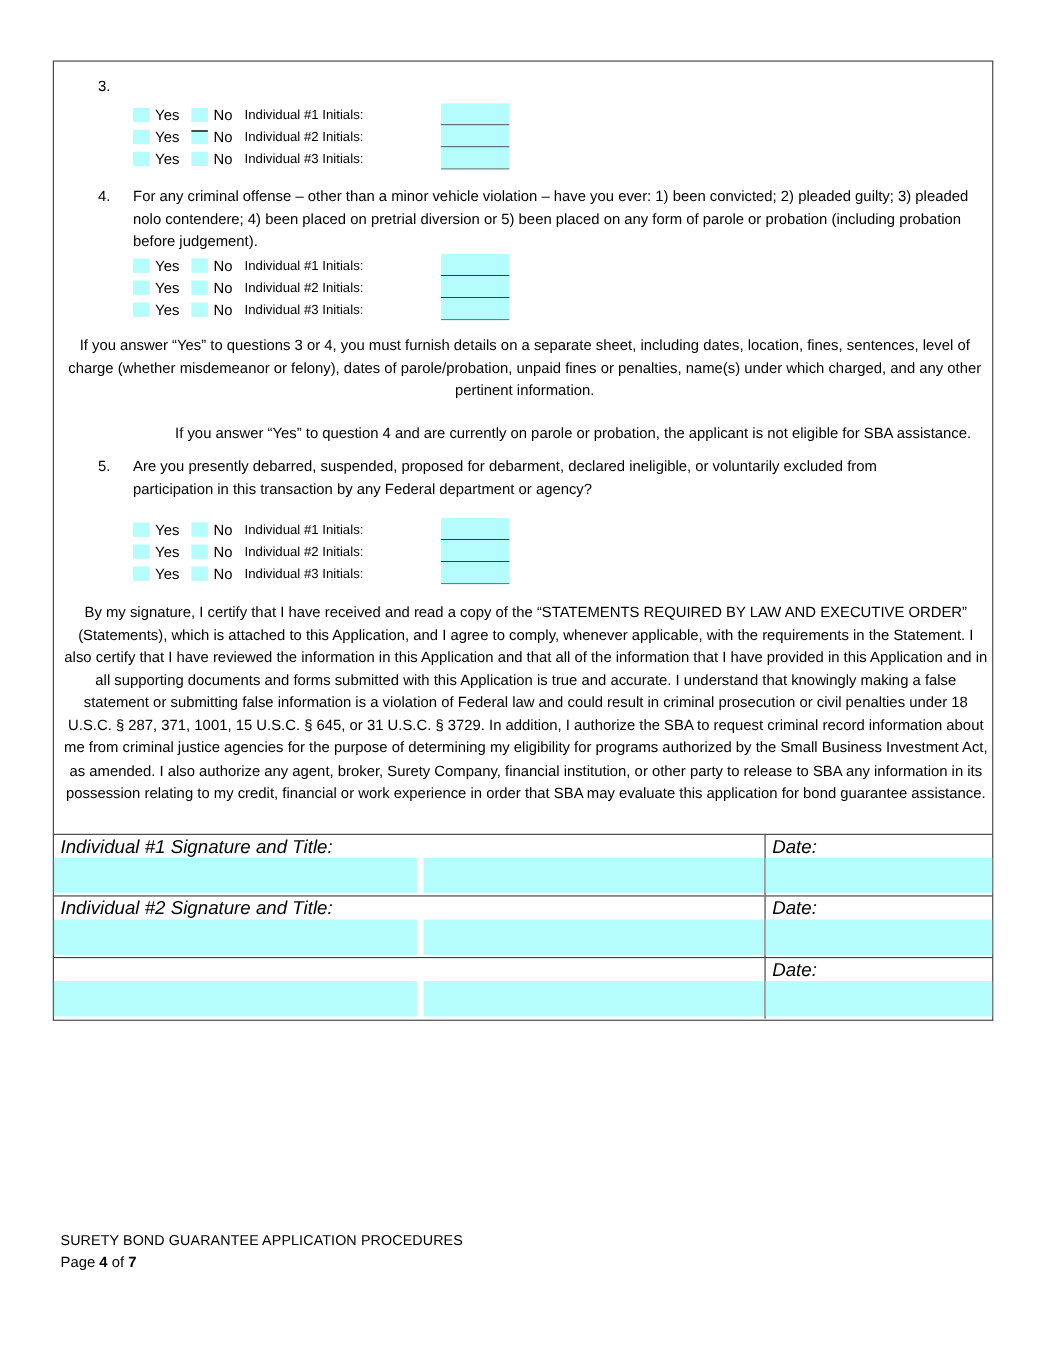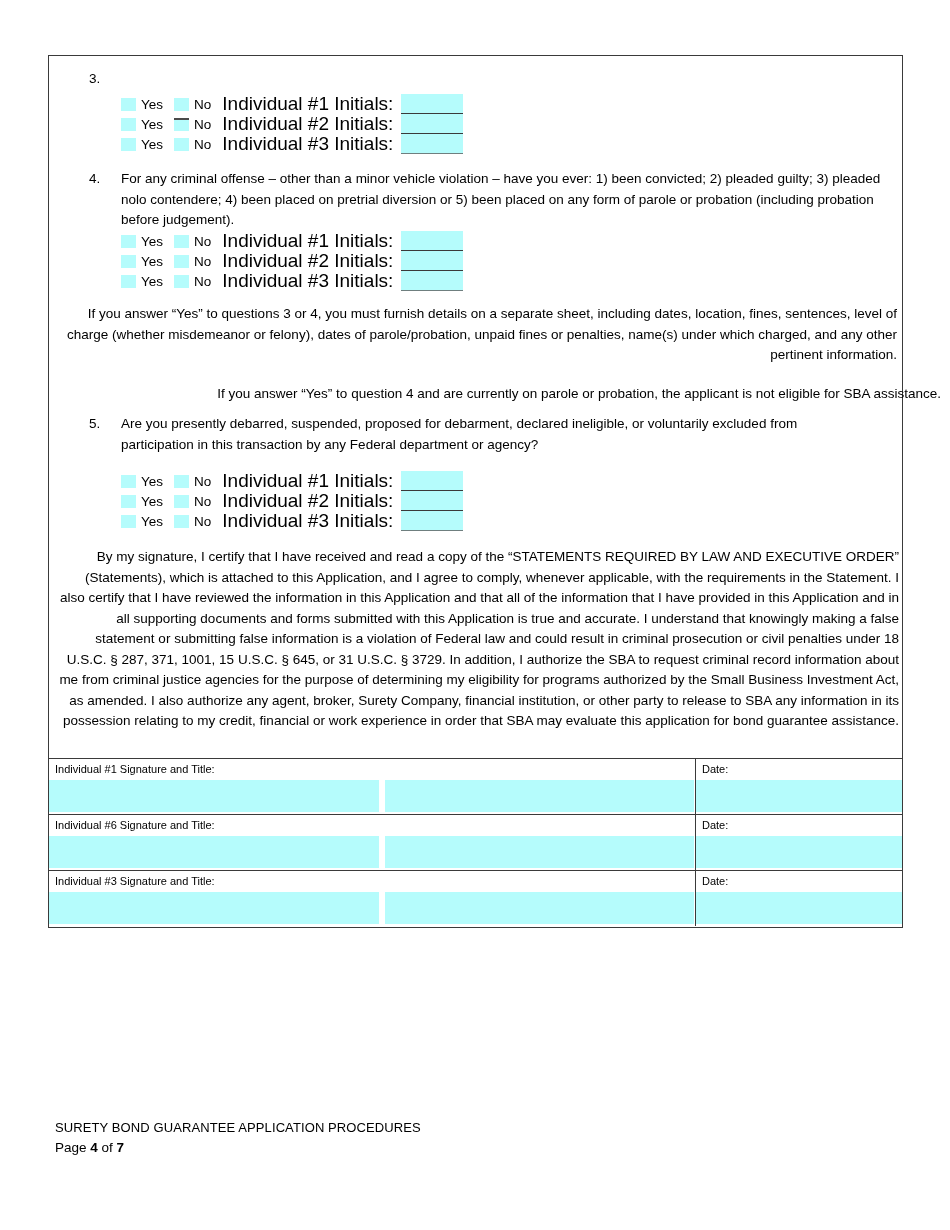--- a/index.html
+++ b/index.html
@@ -75,21 +75,21 @@
   .cb.focused {
     box-shadow: inset 0 2px 0 0 #4a4a4a;
   }
   .cb-label {
     font-size: 13.5px;
     padding-left: 5px;
     padding-right: 11px;
     white-space: nowrap;
   }
   .ind-label {
-    font-size: 19px;
+    font-size: 12px;
     white-space: nowrap;
   }
 
   .initials-stack {
     position: absolute;
     width: 62px;
   }
   .initials-field {
     height: 20px;
     background: #b5fcfc;
@@ -98,21 +98,21 @@
   }
   .initials-field:last-child {
     border-bottom: 1.5px solid #6f7f7f;
   }
 
   
   .para {
     position: absolute;
     font-size: 13.5px;
     line-height: 20.5px;
-    text-align: right;
+    text-align: center;
   }
 
   
   .sig-table {
     position: absolute;
     left: 0;
     width: 100%;
     border-top: 1px solid #3a3a3a;
     box-sizing: border-box;
   }
@@ -130,23 +130,24 @@
     flex: 0 0 647px;
     border-right: 1.5px solid #3a3a3a;
     box-sizing: border-box;
     position: relative;
   }
   .sig-right {
     flex: 1 1 auto;
     position: relative;
   }
   .sig-label {
-    font-size: 11px;
+    font-size: 17px;
     padding: 2px 0 0 6px;
     line-height: 17px;
+    font-style: italic;
   }
   .sig-fill-left {
     position: absolute;
     left: 0;
     top: 21px;
     width: 330px;
     height: 32px;
     background: #b5fcfc;
   }
   .sig-fill-right {
@@ -314,33 +315,32 @@
             <div class="sig-fill-right"></div>
           </div>
           <div class="sig-right">
             <div class="sig-label">Date:</div>
             <div class="date-fill"></div>
           </div>
         </div>
 
         <div class="sig-row">
           <div class="sig-left">
-            <div class="sig-label">Individual #6 Signature and Title:</div>
+            <div class="sig-label">Individual #2 Signature and Title:</div>
             <div class="sig-fill-left"></div>
             <div class="sig-fill-right"></div>
           </div>
           <div class="sig-right">
             <div class="sig-label">Date:</div>
             <div class="date-fill"></div>
           </div>
         </div>
 
         <div class="sig-row">
           <div class="sig-left">
-            <div class="sig-label">Individual #3 Signature and Title:</div>
             <div class="sig-fill-left"></div>
             <div class="sig-fill-right"></div>
           </div>
           <div class="sig-right">
             <div class="sig-label">Date:</div>
             <div class="date-fill"></div>
           </div>
         </div>
 
       </div>

